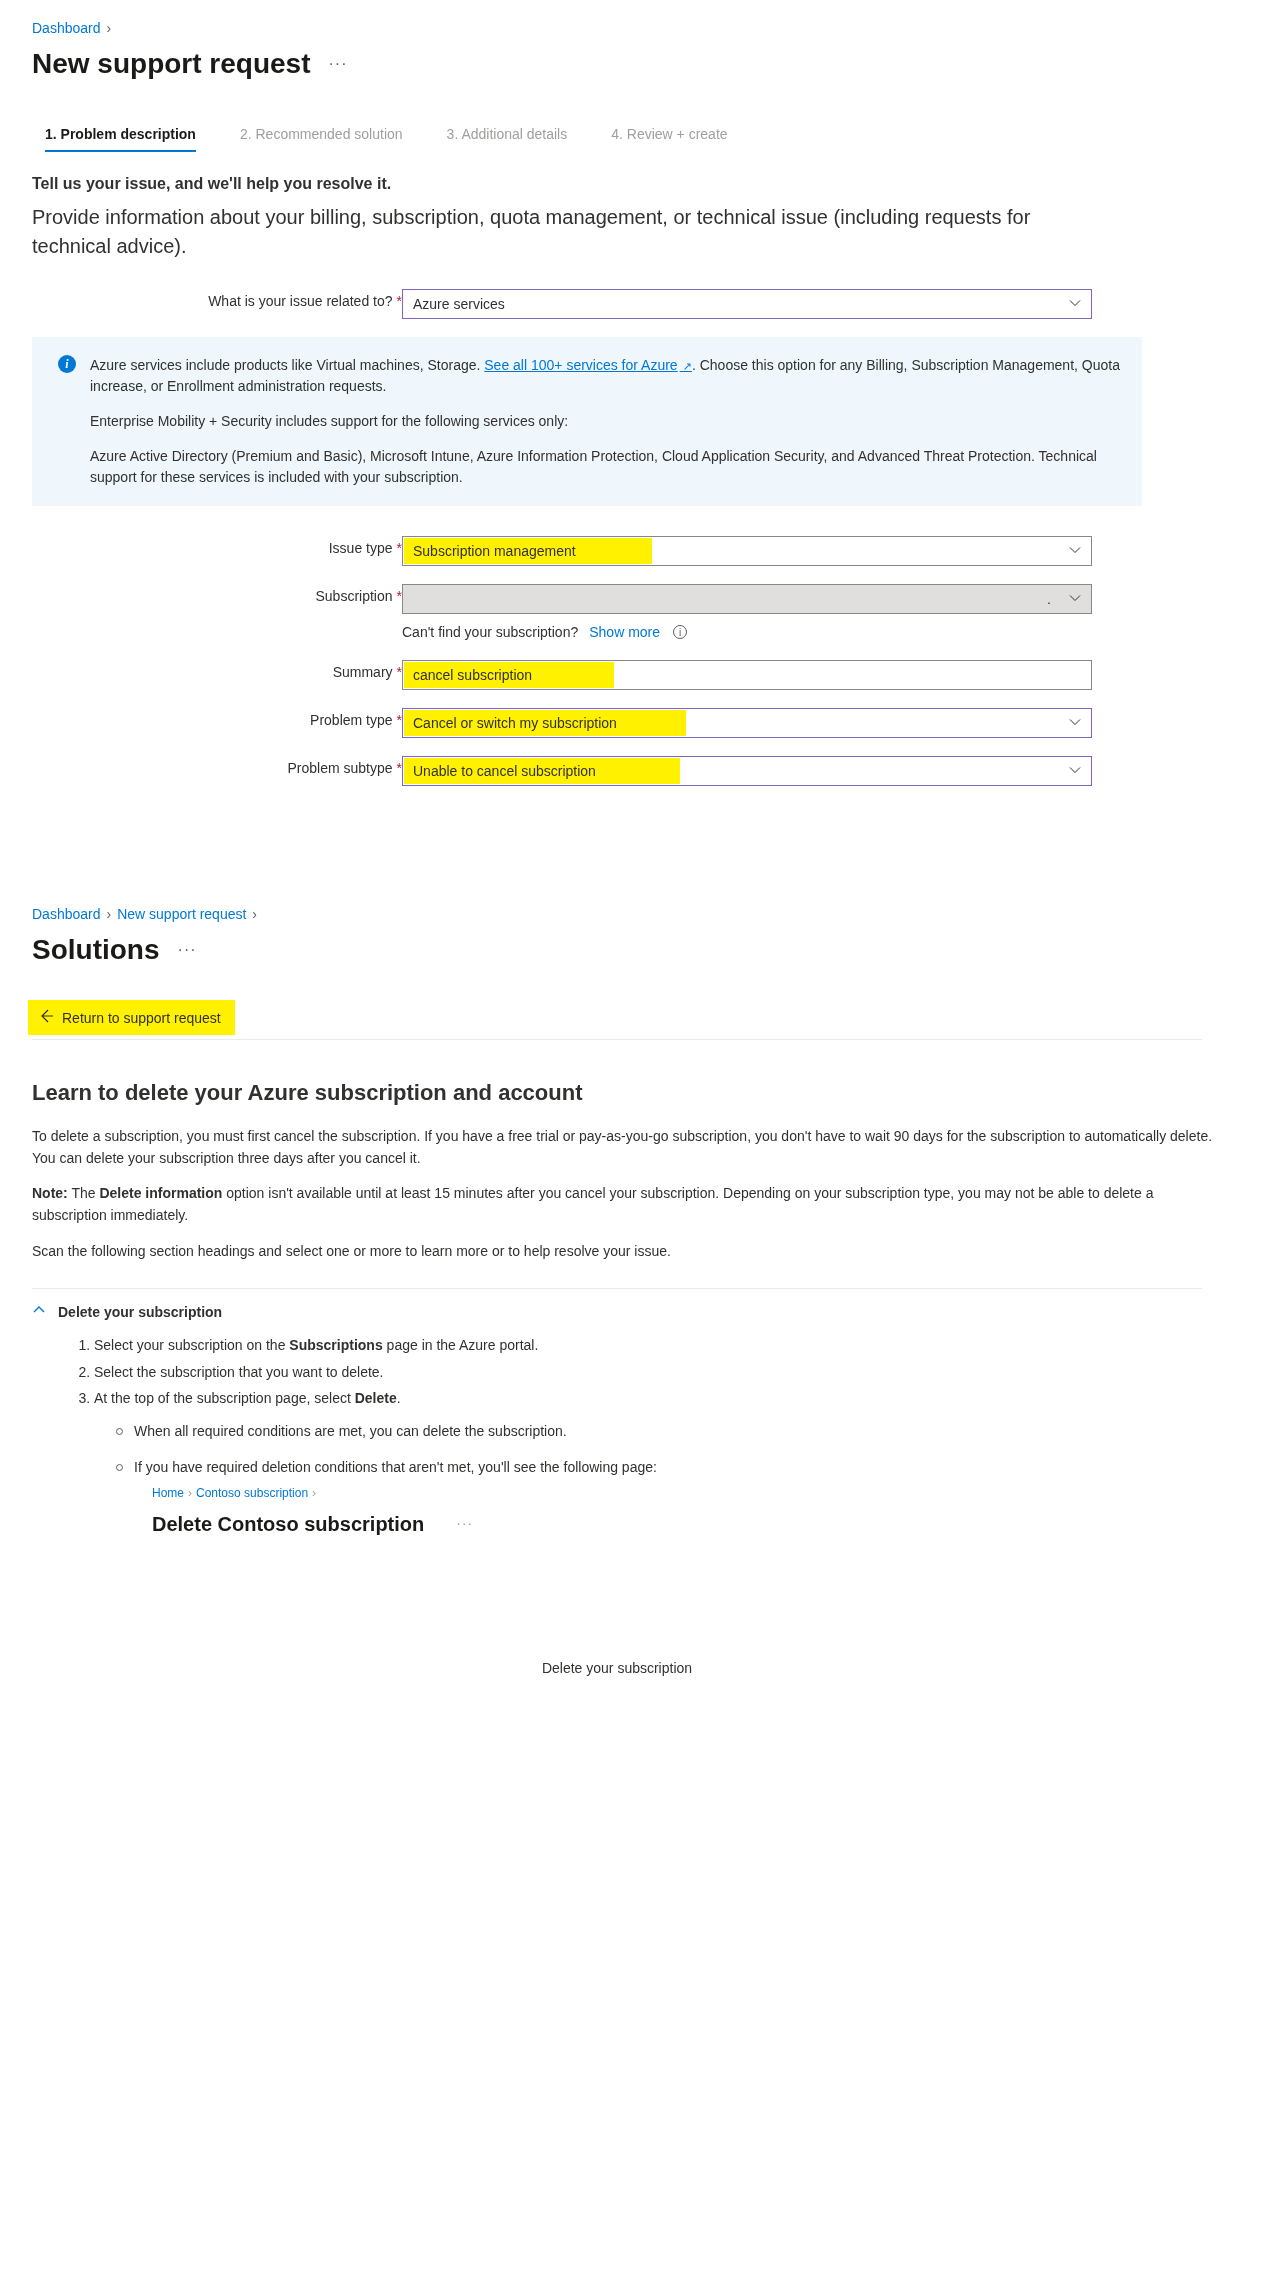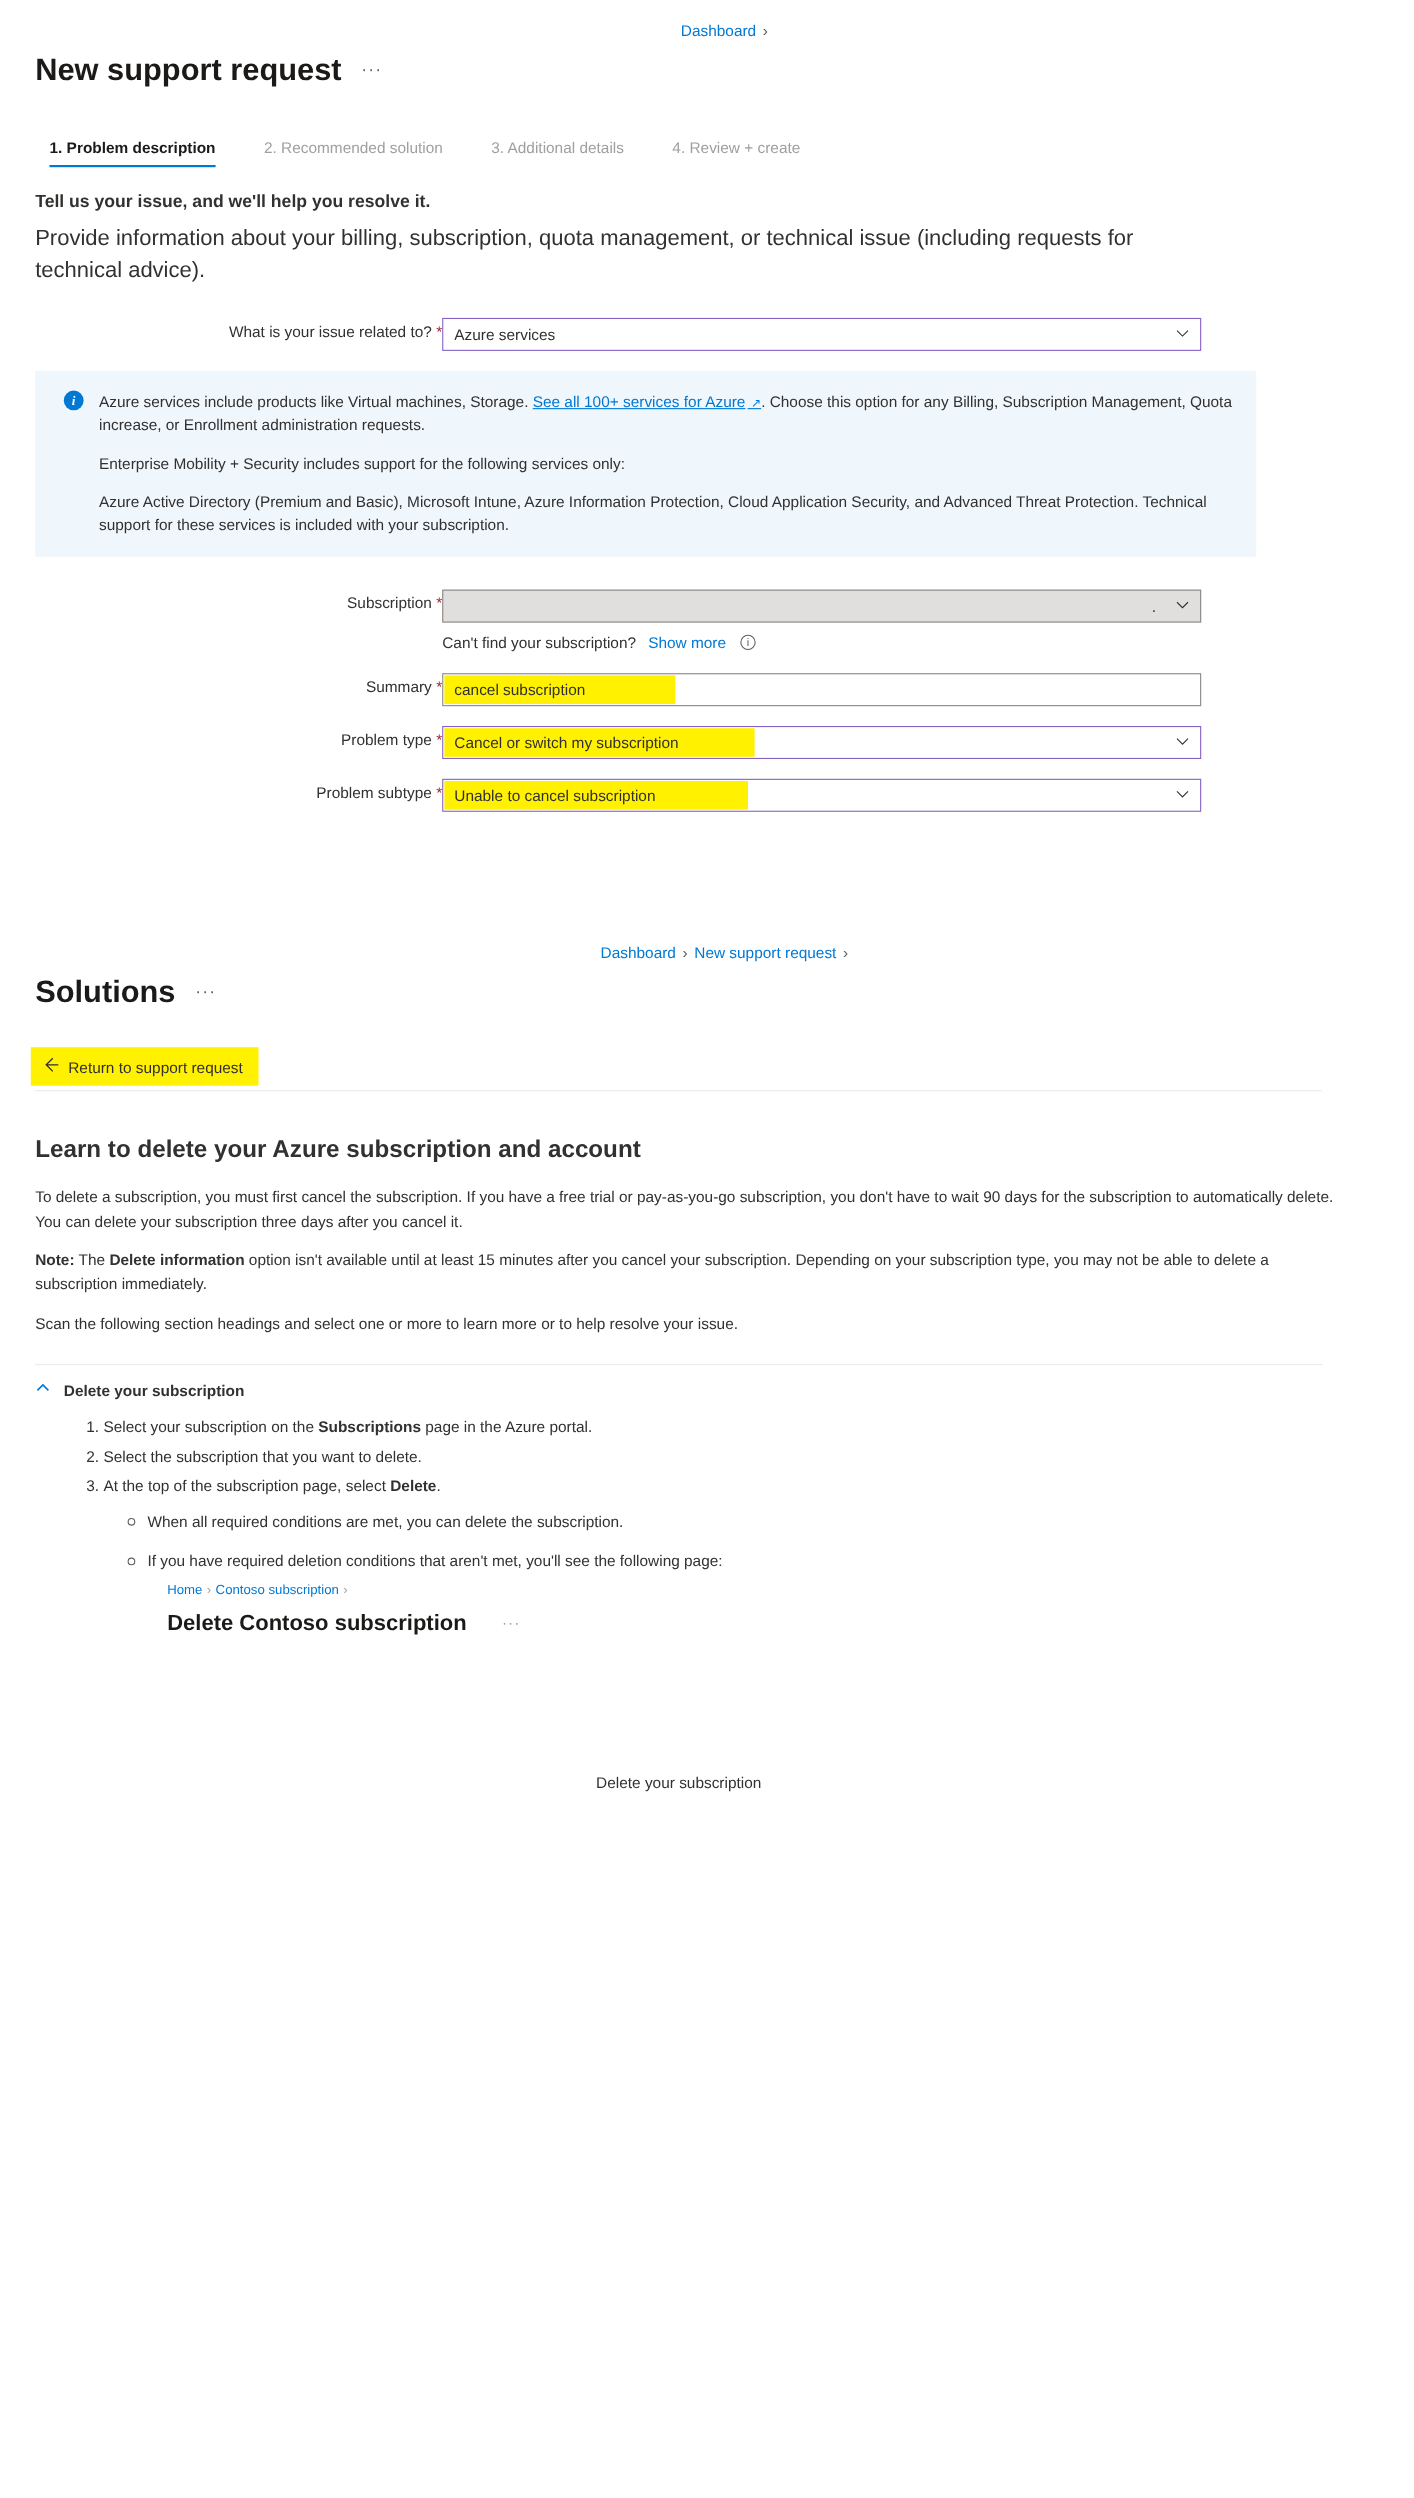--- a/index.html
+++ b/index.html
@@ -13,21 +13,20 @@
   }
   a { color: #0078d4; text-decoration: none; }
 
   
   .breadcrumb {
     display: flex;
     align-items: center;
     gap: 6px;
     font-size: 14px;
     margin-bottom: 12px;
-    justify-content: center;
   }
   .breadcrumb .sep { color: #605e5c; }
 
   
   .page-title-row {
     display: flex;
     align-items: center;
     gap: 18px;
     margin-bottom: 40px;
   }
@@ -351,20 +350,36 @@
 
   <div class="info-box">
     <div class="info-icon">i</div>
     <p>
       <span>Azure services include products like Virtual machines, Storage. </span><a href="#" class="link"><span>See all 100+ services for Azure</span><span class="ext-icon"> ↗</span></a><span>. Choose this option for any Billing, Subscription Management, Quota increase, or Enrollment administration requests.</span>
     </p>
     <p>Enterprise Mobility + Security includes support for the following services only:</p>
     <p>Azure Active Directory (Premium and Basic), Microsoft Intune, Azure Information Protection, Cloud Application Security, and Advanced Threat Protection. Technical support for these services is included with your subscription.</p>
   </div>
 
+  <div class="form-row">
+    <div class="form-label">
+      <span>Issue type</span><span class="req">*</span>
+    </div>
+    <div class="form-control">
+      <div class="select">
+        <div class="highlight" style="width:248px;"></div>
+        <div class="value-text">Subscription management</div>
+        <span class="chev">
+          <svg viewBox="0 0 12 12">
+              <path d="M1 3.5 L6 8.5 L11 3.5" fill="none" stroke="#323130" stroke-width="1"></path>
+            </svg>
+        </span>
+      </div>
+    </div>
+  </div>
 
   <div class="form-row">
     <div class="form-label">
       <span>Subscription</span><span class="req">*</span>
     </div>
     <div class="form-control">
       <div class="select disabled">
         <div class="value-text"></div>
         <span class="sub-dot">.</span>
         <span class="chev">

